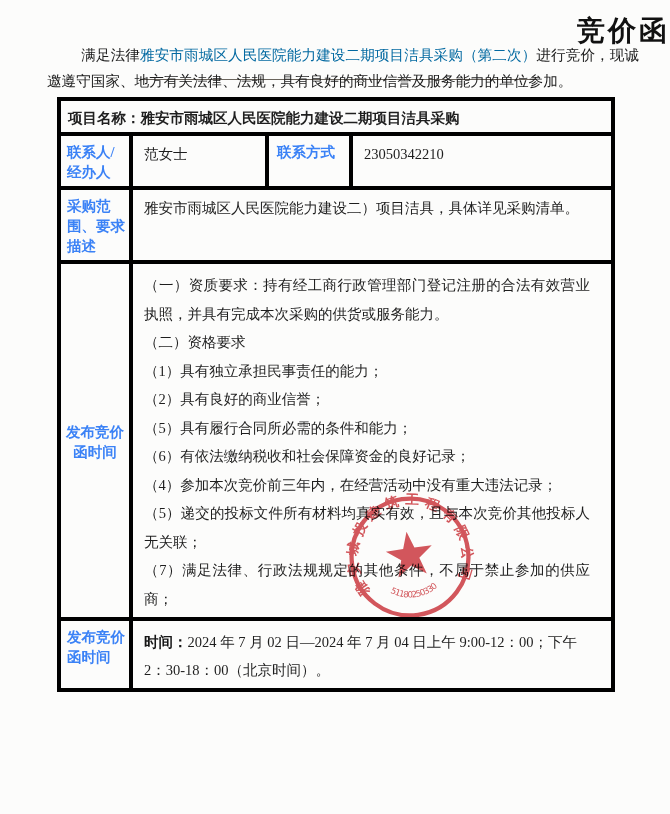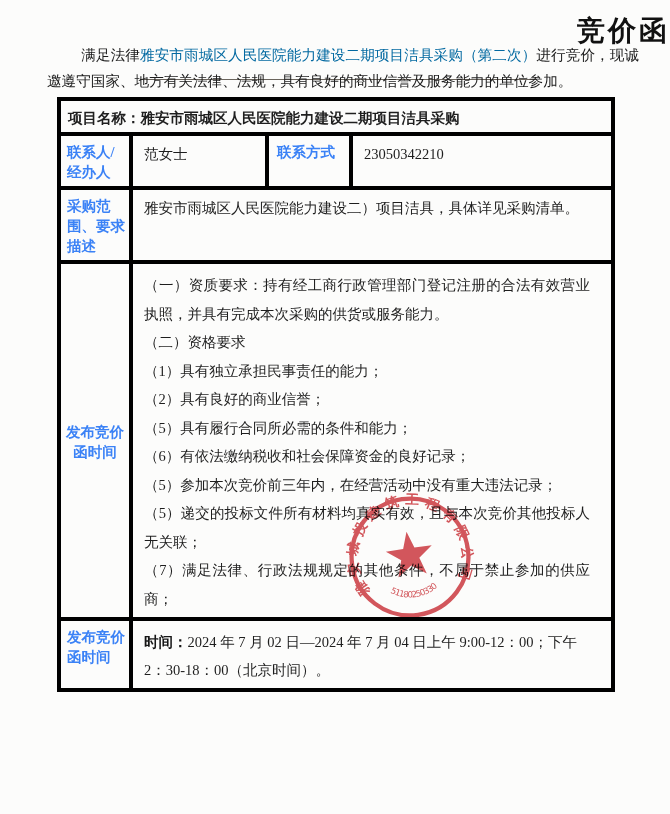--- a/index.html
+++ b/index.html
@@ -90,21 +90,21 @@
 
     <tr style="height:278px">
       <td class="lbl mid">发布竞价函时间</td>
       <td colspan="3" class="val qual" style="padding-top:7px">
         <p>（一）资质要求：持有经工商行政管理部门登记注册的合法有效营业执照，并具有完成本次采购的供货或服务能力。</p>
         <p>（二）资格要求</p>
         <p>（1）具有独立承担民事责任的能力；</p>
         <p>（2）具有良好的商业信誉；</p>
         <p>（5）具有履行合同所必需的条件和能力；</p>
         <p>（6）有依法缴纳税收和社会保障资金的良好记录；</p>
-        <p>（5）参加本次竞价前三年内，在经营活动中没有重大违法记录；</p>
+        <p>（4）参加本次竞价前三年内，在经营活动中没有重大违法记录；</p>
         <p>（5）递交的投标文件所有材料均真实有效，且与本次竞价其他投标人无关联；</p>
         <p>（7）满足法律、行政法规规定的其他条件，不属于禁止参加的供应商；</p>
       </td>
     </tr>
 
     <tr style="height:59px">
       <td class="lbl">发布竞价函时间</td>
       <td colspan="3" class="val time-cell"><span class="b">时间：</span><span>2024 年 7 月 02 日—2024 年 7 月 04 日上午 9:00-12：00；下午 2：30-18：00（北京时间）。</span></td>
     </tr>
 

